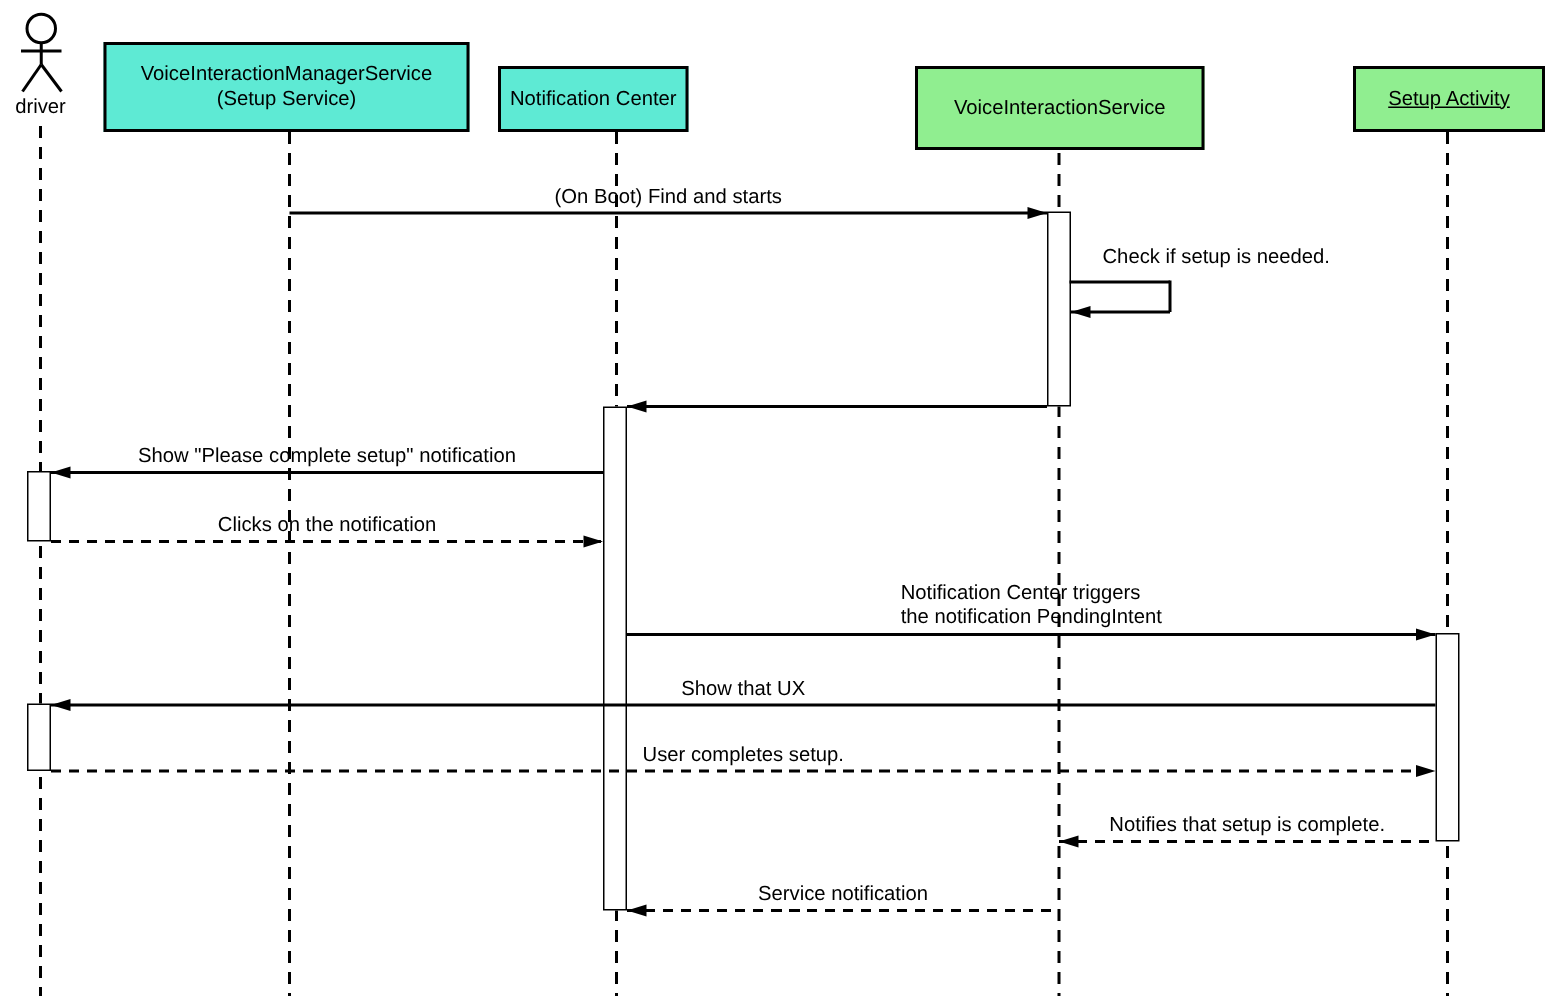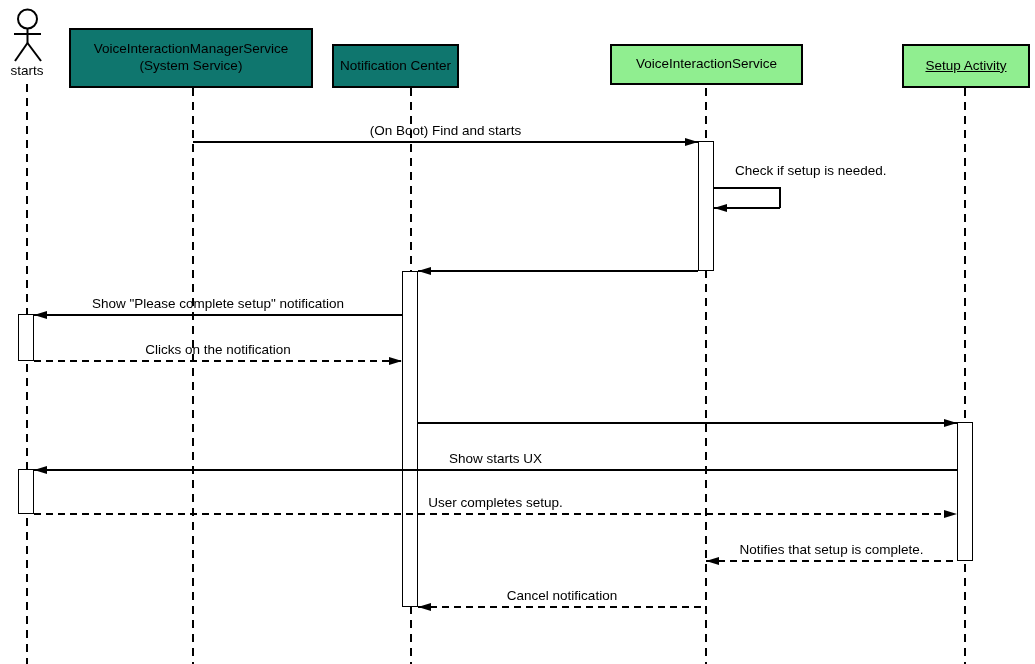--- a/index.html
+++ b/index.html
@@ -7,21 +7,21 @@
     position:relative; width:1035px; height:664px; background:#ffffff;
     font-family:"Liberation Sans", sans-serif; font-size:13.5px; color:#000;
     overflow:hidden;
   }
   
   .pbox {
     position:absolute; box-sizing:border-box; border:2px solid #000;
     display:flex; flex-direction:column; align-items:center; justify-content:center;
     text-align:center; line-height:1.25;
   }
-  .pbox.cyan  { background:#0f766e; }
+  .pbox.cyan  { background:#5eead4; }
   .pbox.green { background:#90ee90; }
   
   .lifeline {
     position:absolute; width:1.5px;
     background:repeating-linear-gradient(to bottom,#000 0 8px,transparent 8px 14px);
   }
   
   .activation {
     position:absolute; width:16px; box-sizing:border-box;
     background:#fff; border:1.5px solid #000;
@@ -52,36 +52,36 @@
 
 <div class="diagram">
 
   <svg style="position:absolute; left:7px; top:8px;" width="42" height="56" viewBox="0 0 42 56">
     <circle cx="20.5" cy="11" r="9.5" fill="none" stroke="#000" stroke-width="2"></circle>
     <line x1="20.5" y1="20.5" x2="20.5" y2="35" stroke="#000" stroke-width="2"></line>
     <line x1="7" y1="26" x2="34" y2="26" stroke="#000" stroke-width="2"></line>
     <line x1="20.5" y1="35" x2="8" y2="53" stroke="#000" stroke-width="2"></line>
     <line x1="20.5" y1="35" x2="34" y2="53" stroke="#000" stroke-width="2"></line>
   </svg>
-  <div class="actor-label" style="left:4px; top:63px; width:46px;">starts</div>
+  <div class="actor-label" style="left:4px; top:63px; width:46px;">driver</div>
 
   <div class="lifeline" style="left:26px;  top:84px; height:580px;"></div>
   <div class="lifeline" style="left:192px; top:88px; height:576px;"></div>
   <div class="lifeline" style="left:410px; top:88px; height:576px;"></div>
   <div class="lifeline" style="left:705px; top:88px; height:576px;"></div>
   <div class="lifeline" style="left:964px; top:88px; height:576px;"></div>
 
   <div class="pbox cyan" style="left:69px; top:28px; width:244px; height:60px;">
     <div>VoiceInteractionManagerService</div>
-    <div>(System Service)</div>
+    <div>(Setup Service)</div>
   </div>
   <div class="pbox cyan" style="left:332px; top:44px; width:127px; height:44px;">
     <div>Notification Center</div>
   </div>
-  <div class="pbox green" style="left:610px; top:44px; width:193px; height:41px;align-items:center;">
+  <div class="pbox green" style="left:610px; top:44px; width:193px; height:56px;align-items:center;">
     <div>VoiceInteractionService</div>
   </div>
   <div class="pbox green" style="left:902px; top:44px; width:128px; height:44px;text-decoration:underline;">
     <div>Setup Activity</div>
   </div>
 
   <div class="activation" style="left:698px; top:141px; height:130px;"></div>
   <div class="activation" style="left:402px; top:271px; height:336px;"></div>
   <div class="activation" style="left:18px;  top:314px; height:47px;"></div>
   <div class="activation" style="left:957px; top:422px; height:139px;"></div>
@@ -118,43 +118,45 @@
 
   <div class="msg" style="left:34px; top:360px; width:368px;">
     <div class="label">Clicks on the notification</div>
     <div class="line line-dashed"></div>
     <div class="arrow arrow-right"></div>
   </div>
 
   <div class="msg" style="left:418px; top:422px; width:539px;">
     <div class="label">
       <span class="inner">
+        <div>Notification Center triggers</div>
+        <div>the notification PendingIntent</div>
       </span>
     </div>
     <div class="line line-solid"></div>
     <div class="arrow arrow-right"></div>
   </div>
 
   <div class="msg" style="left:34px; top:469px; width:923px;">
-    <div class="label">Show starts UX</div>
+    <div class="label">Show that UX</div>
     <div class="line line-solid"></div>
     <div class="arrow arrow-left"></div>
   </div>
 
   <div class="msg" style="left:34px; top:513px; width:923px;">
     <div class="label">User completes setup.</div>
     <div class="line line-dashed"></div>
     <div class="arrow arrow-right"></div>
   </div>
 
   <div class="msg" style="left:706px; top:560px; width:251px;">
     <div class="label">Notifies that setup is complete.</div>
     <div class="line line-dashed"></div>
     <div class="arrow arrow-left"></div>
   </div>
 
   <div class="msg" style="left:418px; top:606px; width:288px;">
-    <div class="label">Cancel notification</div>
+    <div class="label">Service notification</div>
     <div class="line line-dashed"></div>
     <div class="arrow arrow-left"></div>
   </div>
 
 </div>
 
 </body></html>

